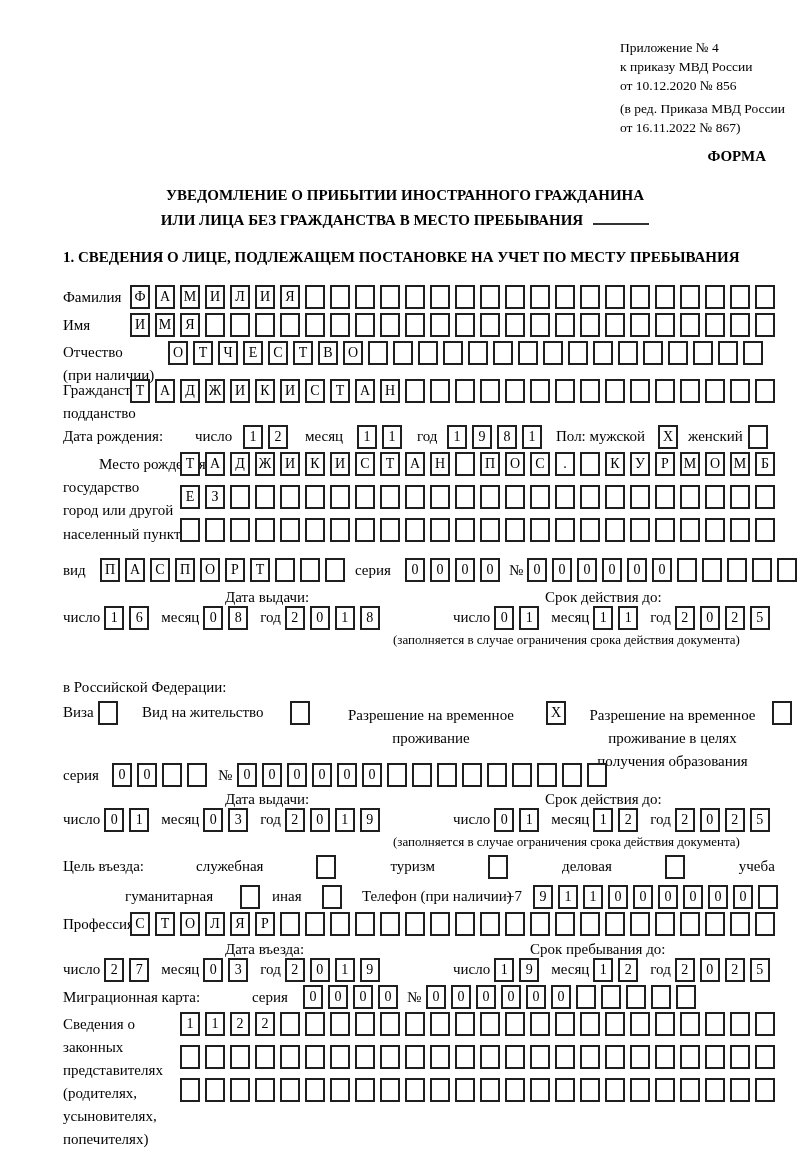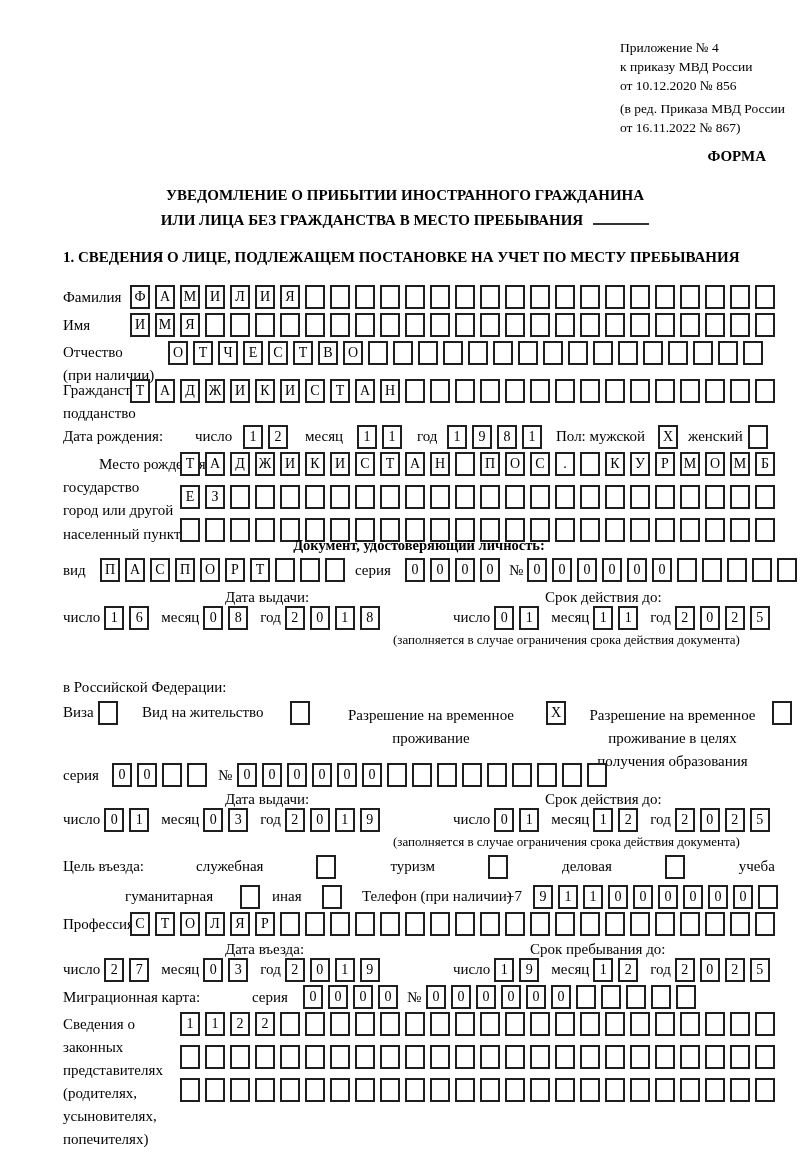--- a/index.html
+++ b/index.html
@@ -271,21 +271,20 @@
       <span class="cell"></span>
       <span class="cell"></span>
       <span class="cell"></span>
       <span class="cell"></span>
       <span class="cell"></span>
       <span class="cell"></span>
       <span class="cell"></span>
       <span class="cell"></span>
     </div>
 
-  <div class="abs b ctr" style="left:63px; top:537px; width:712px; font-size:14.5px;">Документ, удостоверяющий личность:</div>
   <div class="abs lbl" style="left:63px; top:562px;">вид</div>
   <div class="abs cells" style="left:100px; top:558px;">
       <span class="cell">П</span>
       <span class="cell">А</span>
       <span class="cell">С</span>
       <span class="cell">П</span>
       <span class="cell">О</span>
       <span class="cell">Р</span>
       <span class="cell">Т</span>
       <span class="cell"></span>

